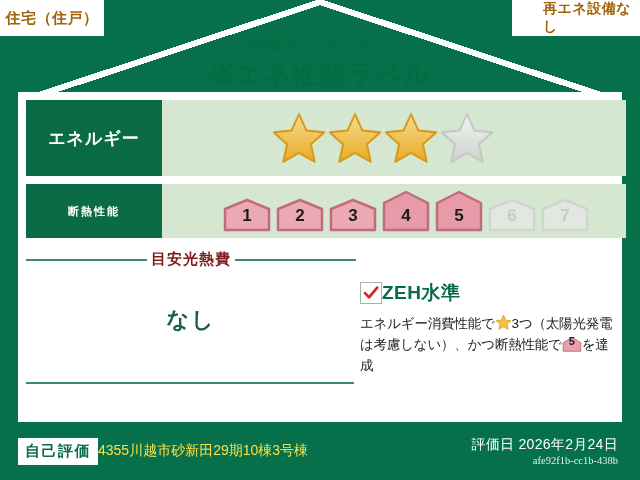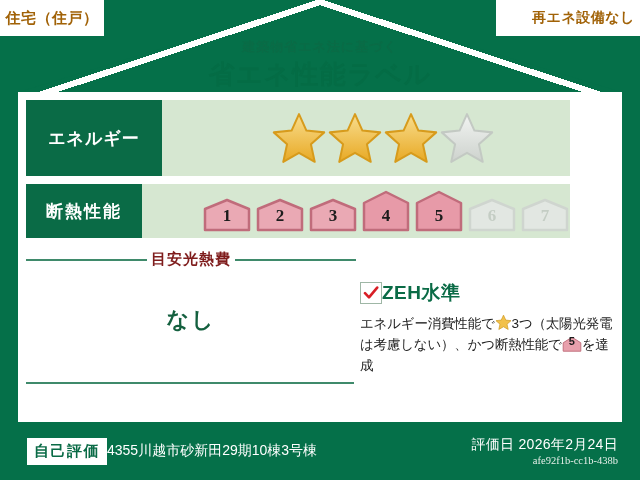--- a/index.html
+++ b/index.html
@@ -48,21 +48,21 @@
     position: absolute; top: 0;
     background: #ffffff;
     color: #a16207;
     font-weight: bold;
     font-size: 15px;
     letter-spacing: 0.5px;
     display: flex; align-items: center; justify-content: center;
     z-index: 9;
   }
   #tag-left  { left: 0;  width: 104px; height: 36px; }
-  #tag-right { right: 0; width: 144px; height: 36px; font-size: 14px; padding-left: 31px; }
+  #tag-right { right: 0; width: 128px; height: 36px; font-size: 14px; padding-left: 31px; }
 
   
   .title-block {
     position: absolute; left: 0; right: 0; top: 38px;
     text-align: center; z-index: 8;
   }
   #subtitle {
     color: #0a6b46; font-size: 13px; font-weight: bold;
     letter-spacing: 1px; line-height: 18px;
   }
@@ -75,35 +75,35 @@
   #body-panel {
     position: absolute;
     left: 18px; top: 92px; width: 604px; height: 330px;
     background: #ffffff;
     z-index: 5;
     padding: 0;
   }
 
   
   .perf-row {
-    position: absolute; left: 8px; width: 544px; height: 76px;
+    position: absolute; left: 8px; width: 600px; height: 76px;
     background: #d6e7d1;
-    display: flex; align-items: stretch; font-family: Liberation Serif, serif;
+    display: flex; align-items: stretch;
   }
   #row-energy { top: 8px; }
   #row-insul  { top: 92px; height: 54px; }
 
   .perf-label {
     width: 136px; background: #0a6b46; color: #ffffff;
     display: flex; flex-direction: column;
     align-items: center; justify-content: center;
     font-weight: bold; font-size: 17px; line-height: 25px;
     letter-spacing: 1px;
   }
-  #row-insul .perf-label { font-size: 17px; letter-spacing: 2px; }
+  #row-insul .perf-label { font-size: 11px; letter-spacing: 2px; }
 
   .perf-value { flex: 1; display: flex; align-items: center; }
 
   
   #stars { display: flex; align-items: center; gap: 2px; padding-left: 110px; }
   .star { width: 54px; height: 54px; display: block; }
 
   
   #grades { display: flex; align-items: flex-end; gap: 3px; padding-left: 60px; }
   .grade {
@@ -157,30 +157,30 @@
   .inline-grade {
     display: inline-block; vertical-align: -3px;
     width: 20px; height: 16px; position: relative;
   }
   .inline-grade span {
     position: absolute; left: 0; right: 0; bottom: 0px;
     text-align: center; font-size: 11px; font-weight: bold; color: #1c1c1c;
   }
 
   
-  #footer { position: absolute; left: 9px; right: 0; bottom: 0; height: 52px; z-index: 6; }
+  #footer { position: absolute; left: 0; right: 0; bottom: 0; height: 52px; z-index: 6; }
   #self-eval-badge {
     position: absolute; left: 18px; top: 10px;
     background: #ffffff; color: #0a6b46;
     font-weight: bold; font-size: 15px; letter-spacing: 1.5px;
     padding: 4px 7px;
   }
   #address {
     position: absolute; left: 98px; top: 14px;
-    color: #ffffff; font-size: 14px; letter-spacing: 0px;
+    color: #fde047; font-size: 14px; letter-spacing: 0px;
   }
   #eval-date {
     position: absolute; right: 22px; top: 8px;
     color: #ffffff; font-size: 14px; text-align: right; letter-spacing: 0.3px;
   }
   #eval-id {
     position: absolute; right: 22px; top: 27px;
     color: #e6efe9; font-size: 10.5px; text-align: right;
     font-family: "Liberation Serif", "DejaVu Serif", serif;
   }

